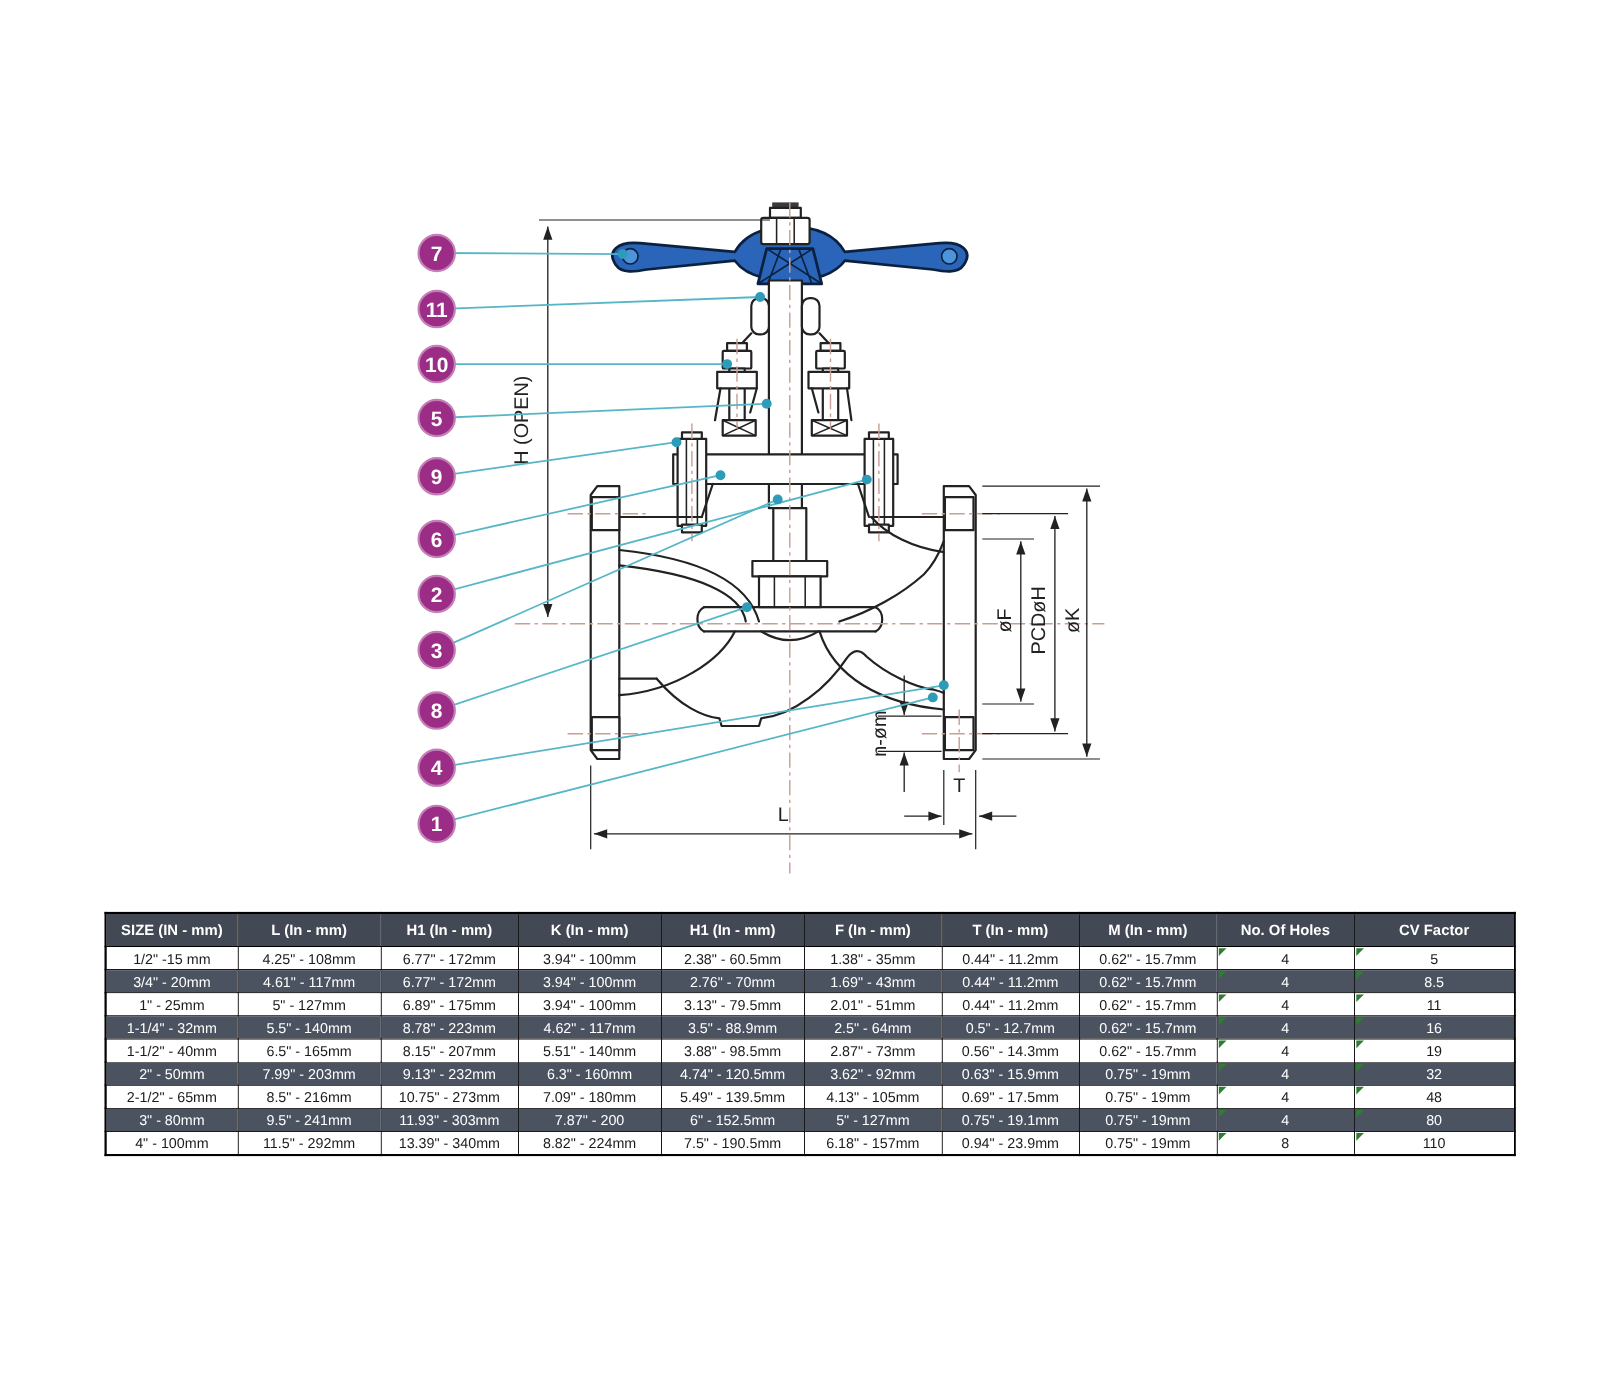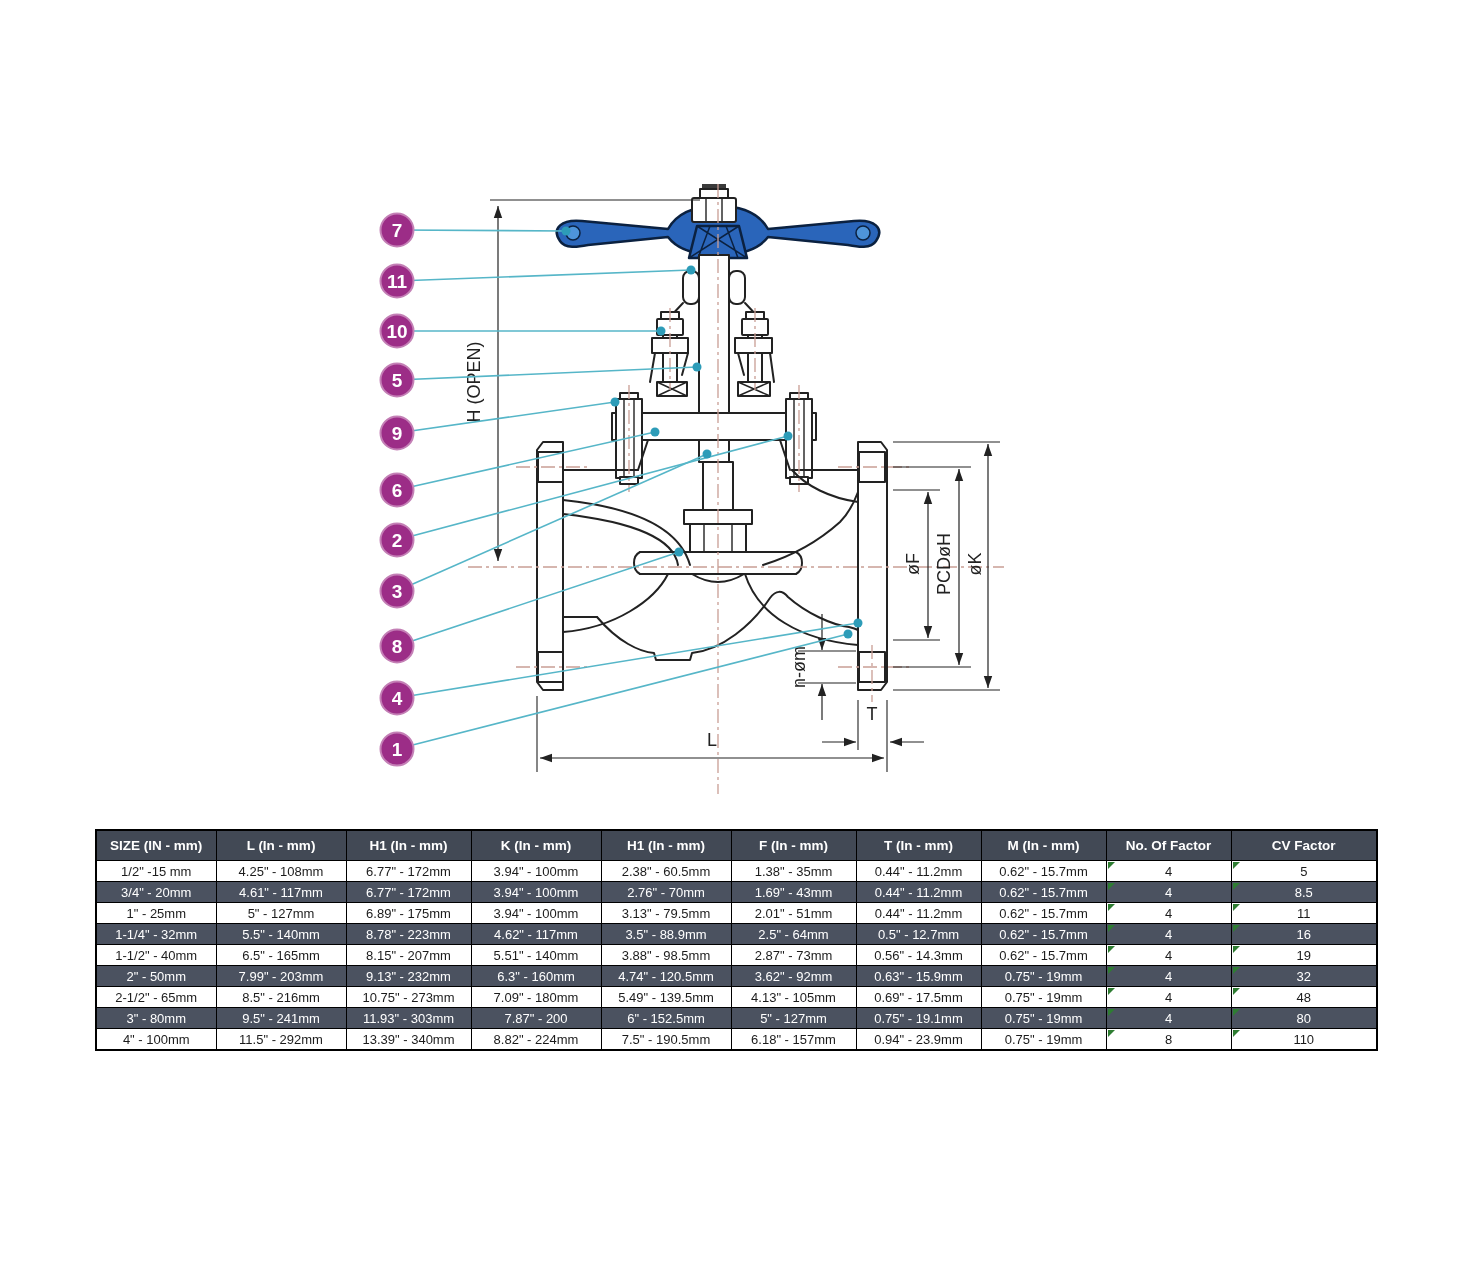--- a/index.html
+++ b/index.html
@@ -272,21 +272,21 @@
         <thead>
           <tr>
             <th>SIZE (IN - mm)</th>
             <th>L (In - mm)</th>
             <th>H1 (In - mm)</th>
             <th>K (In - mm)</th>
             <th>H1 (In - mm)</th>
             <th>F (In - mm)</th>
             <th>T (In - mm)</th>
             <th>M (In - mm)</th>
-            <th>No. Of Factor</th>
+            <th>No. Of Holes</th>
             <th>CV Factor</th>
           </tr>
         </thead>
         <tbody>
           <tr class="light">
             <td>1/2" -15 mm</td>
             <td>4.25" - 108mm</td>
             <td>6.77" - 172mm</td>
             <td>3.94" - 100mm</td>
             <td>2.38" - 60.5mm</td>

